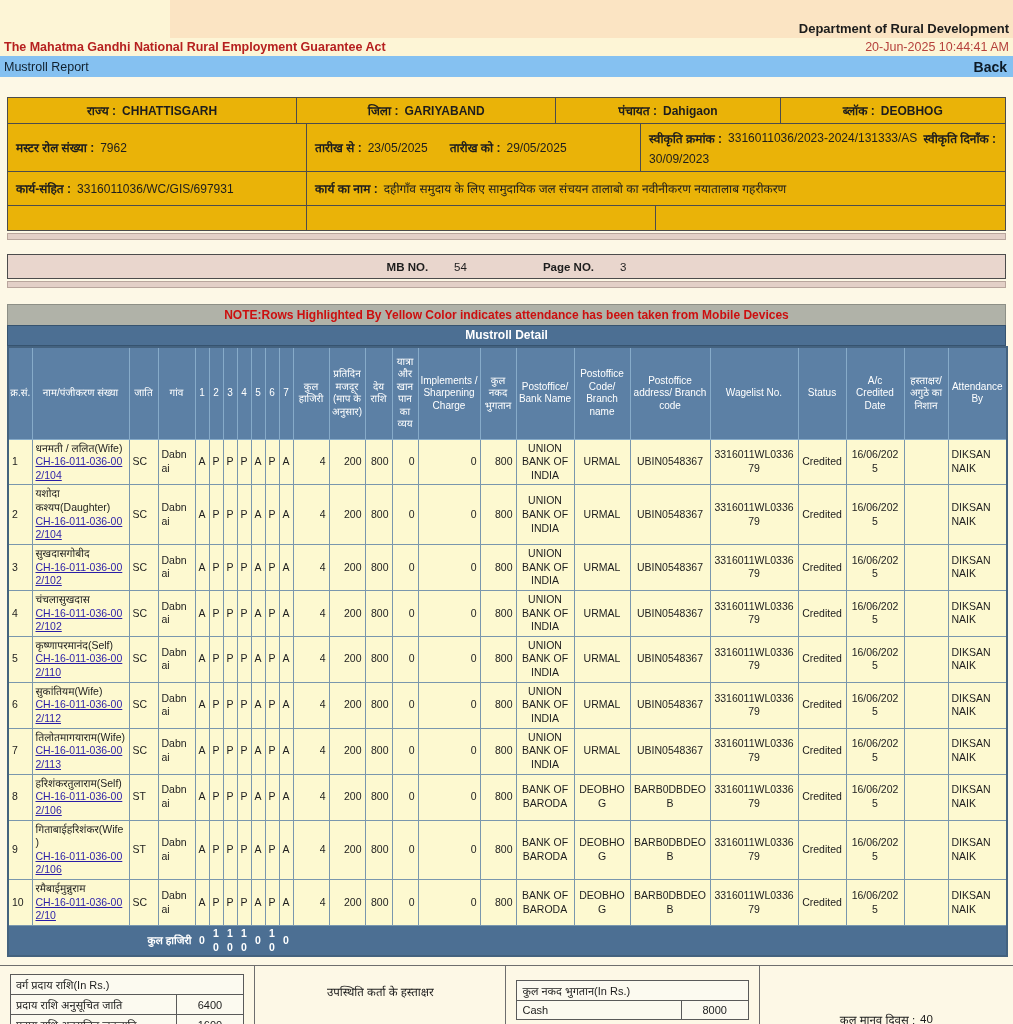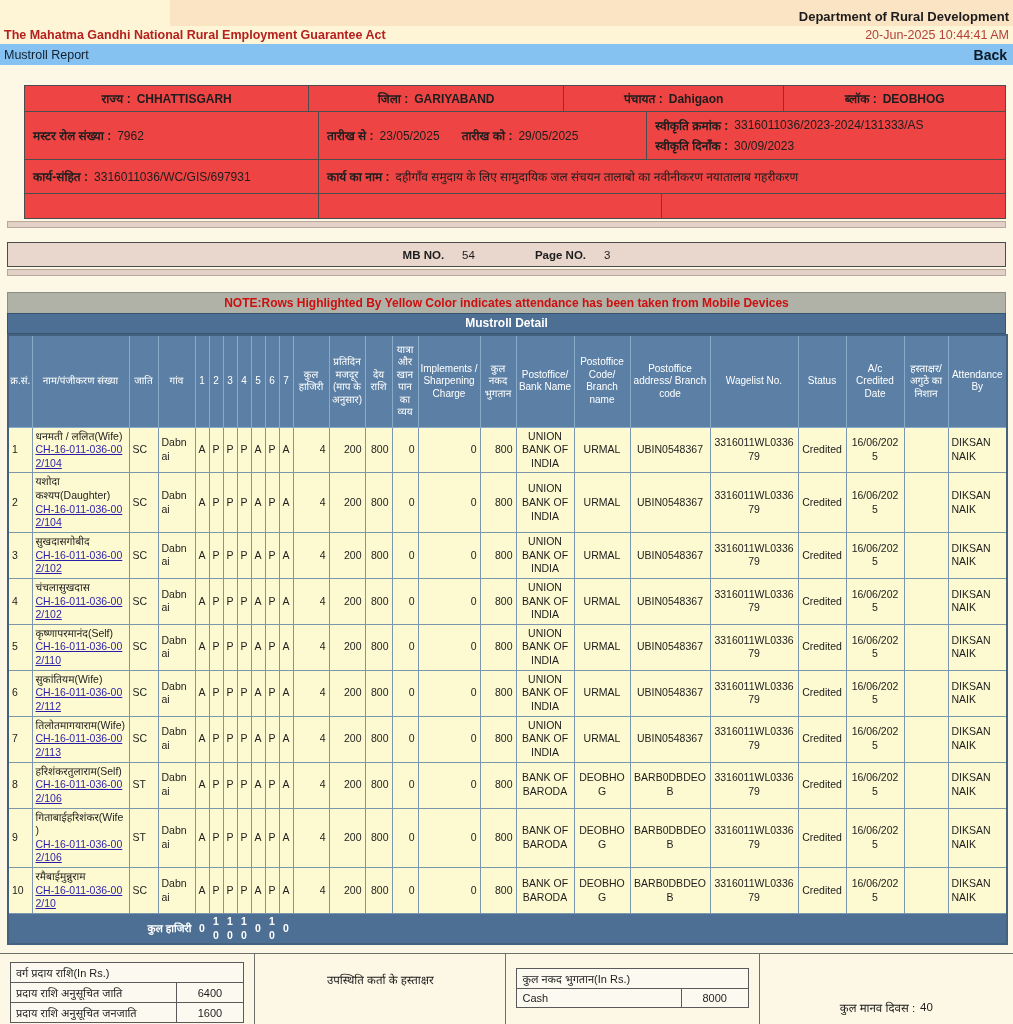--- a/index.html
+++ b/index.html
@@ -4,41 +4,41 @@
 <style>
   * { box-sizing: border-box; margin: 0; padding: 0; }
   html,body { width: 1013px; }
   body {
     font-family: "Liberation Sans","DejaVu Sans",sans-serif;
     background: #fdf8e6;
     color: #1d1d1d;
     font-size: 12px;
   }
   
-  .band-top { display: flex; height: 26px; }
+  .band-top { display: flex; height: 38px; }
   .band-top .left-pad { width: 170px; background: #fdf5d6; }
   .band-top .right-peach {
     flex: 1; background: #fbe4c3; display: flex; align-items: flex-end;
     justify-content: flex-end; padding: 0 4px 2px 0;
     font-weight: bold; font-size: 13px; color: #1c1c1c;
   }
   .band-act {
     height: 18px; background: #fdf5d6; display: flex;
     justify-content: space-between; align-items: center; padding: 0 4px;
   }
   .band-act .act-title { color: #b6201f; font-weight: bold; font-size: 12.5px; }
   .band-act .dt { color: #b5403b; font-size: 12.5px; }
   .band-report {
     height: 21px; background: #85c1f1; display: flex;
     justify-content: space-between; align-items: center; padding: 0 6px 0 4px;
   }
   .band-report .rpt { font-size: 12.5px; color: #10202e; }
   .band-report .back { font-weight: bold; font-size: 14px; color: #0c1a26; text-decoration: none; cursor: pointer; }
   
-  .info-wrap { margin: 20px 7px 0 24px; border: 1px solid #4c4c4c; background: #ef4444; }
+  .info-wrap { margin: 20px 7px 0 7px; border: 1px solid #4c4c4c; background: #eab308; }
   .irow { display: flex; border-bottom: 1px solid #4c4c4c; }
   .irow:last-child { border-bottom: none; }
   .icell {
     border-right: 1px solid #4c4c4c; padding: 3px 8px;
     display: flex; align-items: center; flex-wrap: wrap; gap: 0 6px;
   }
   .icell:last-child { border-right: none; }
   .icell .lbl { font-weight: bold; }
   .icell.center { justify-content: center; }
   .r1 { height: 26px; font-weight: bold; }
@@ -51,21 +51,21 @@
   .thin-strip { margin: 2px 7px 0 7px; height: 7px; background: #e3d0c7; border: 1px solid #b9a69d; }
   
   .mb-wrap { margin: 14px 7px 0 7px; border: 1px solid #4c4c4c; }
   .bar {
     background: #4c6f93; color: #ffffff; font-weight: bold; font-size: 12px;
     text-align: center; height: 19px; line-height: 19px;
     border-bottom: 1px solid #36536f;
   }
   .mb-row {
     background: #e9d6cd; height: 23px; display: flex; align-items: center;
-    justify-content: center; gap: 18px; font-size: 11.5px;
+    justify-content: center; gap: 26px; font-size: 11.5px;
   }
   .mb-row .lbl { font-weight: bold; }
   .mb-row .gap { width: 24px; }
   
   .note-bar {
     margin: 16px 7px 0 7px; background: #b0b2a8; height: 21px;
     display: flex; align-items: center; justify-content: center;
     color: #cc0f0f; font-weight: bold; font-size: 12px;
     border: 1px solid #8d8f86; border-bottom: none;
   }

